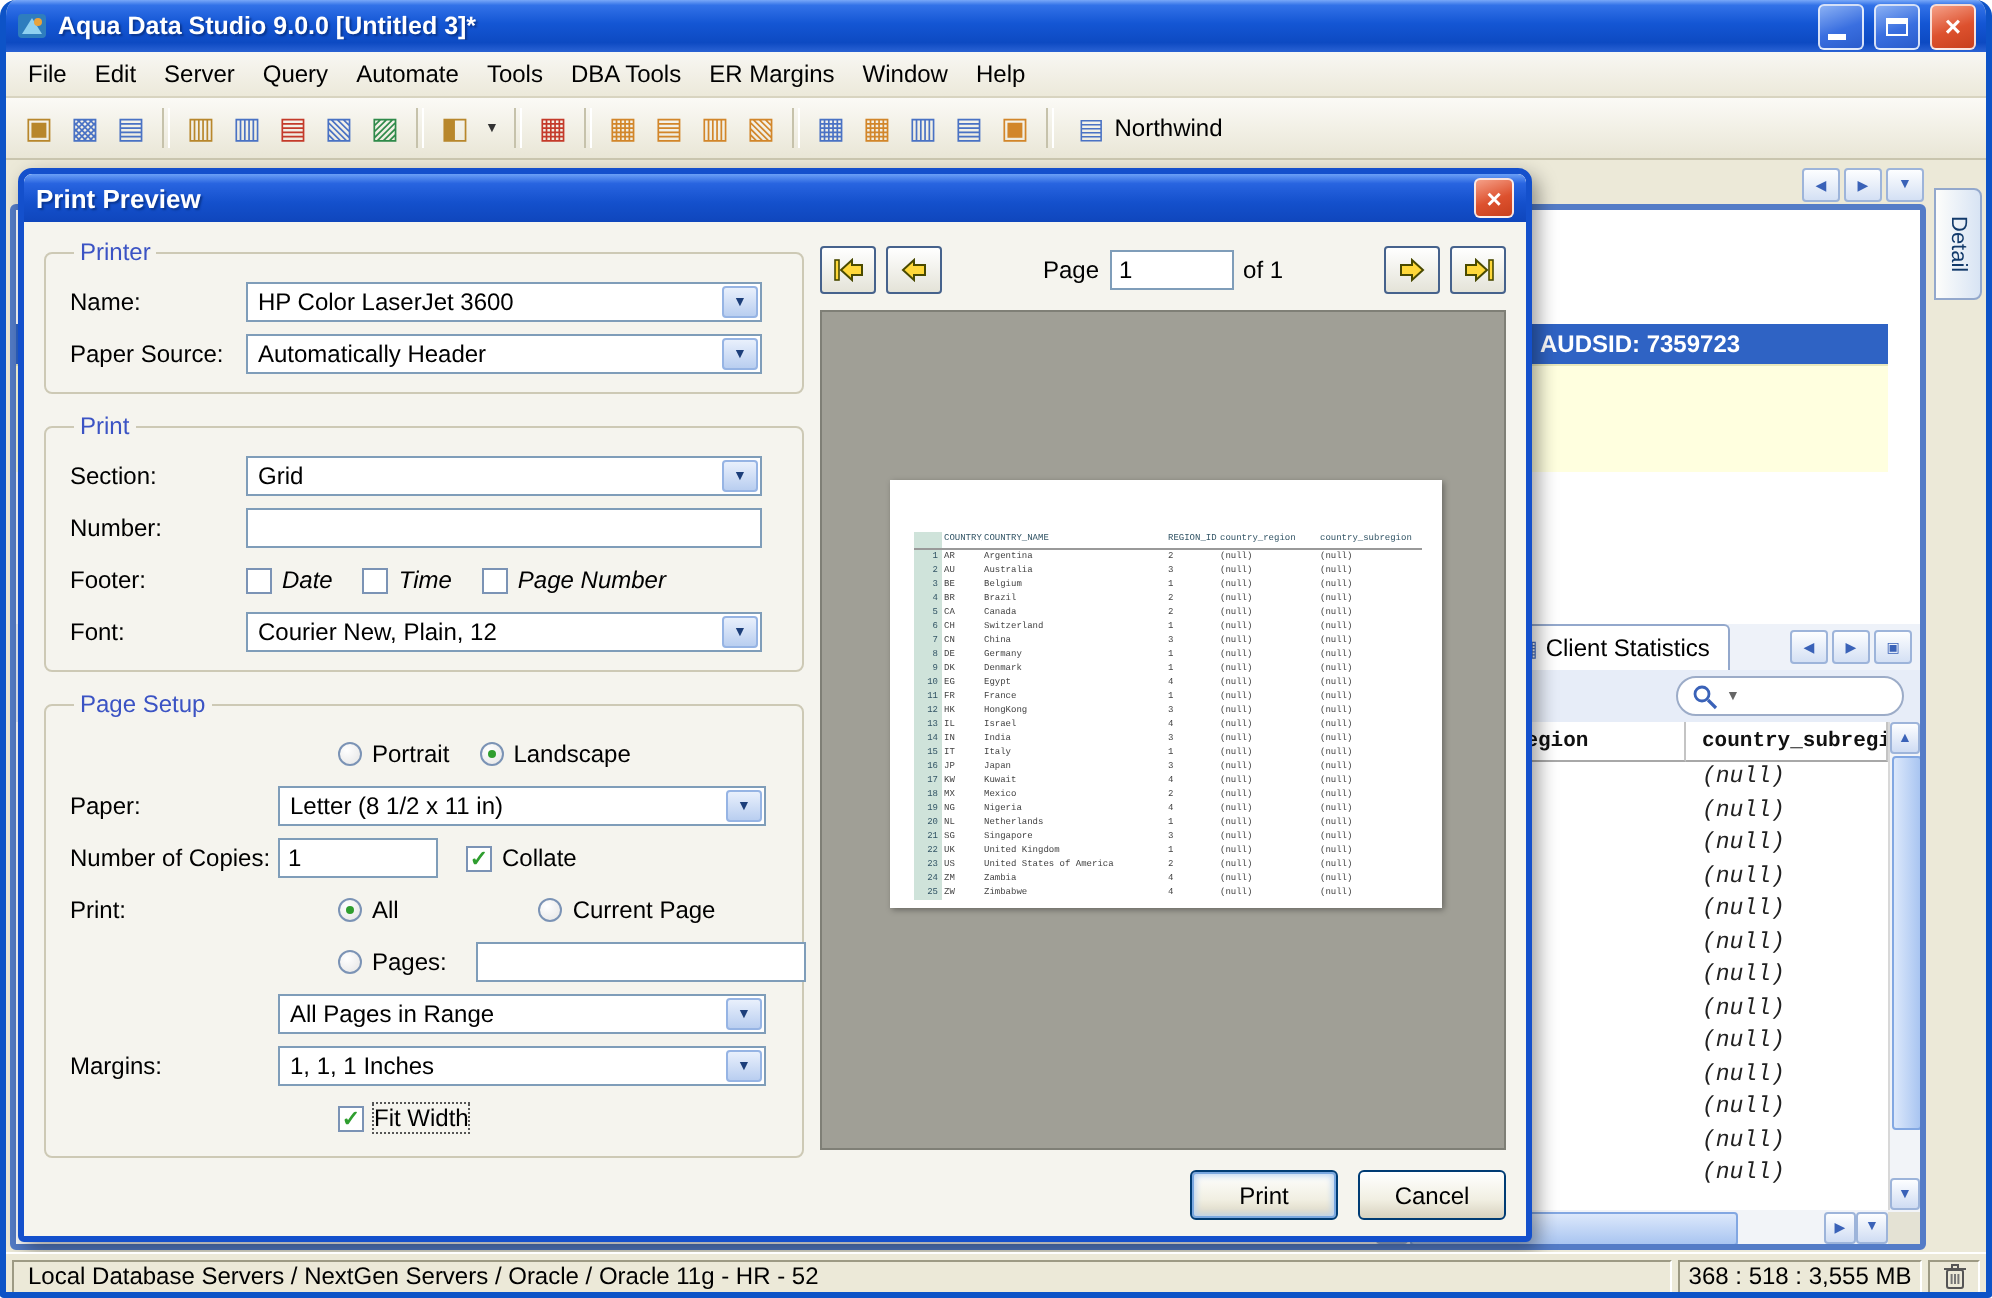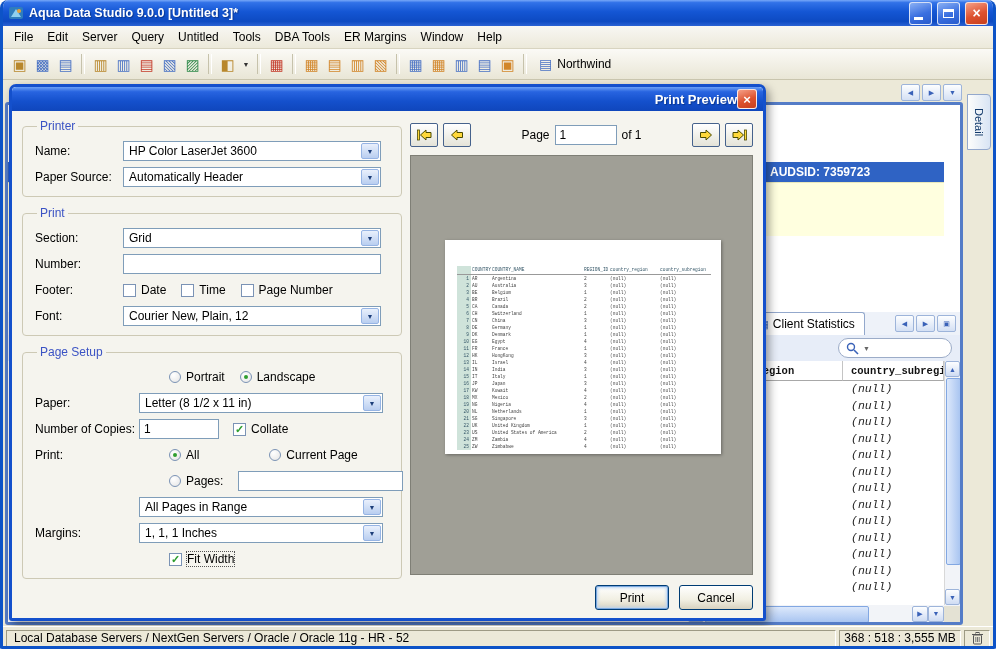--- a/index.html
+++ b/index.html
@@ -84,21 +84,21 @@
     background:linear-gradient(#fdfeff,#cfdcf3);color:#3a62b8;font-size:7px;display:flex;align-items:center;justify-content:center;box-sizing:border-box;}
   .hs-track{flex:1;height:16px;position:relative;}
   .hs-thumb{position:absolute;left:1px;top:0;height:15px;width:78%;border:1px solid #82a7e2;border-radius:2px;
     background:linear-gradient(#dce8fb,#a9c5f1);}
   .hs-corner{width:16px;height:16px;flex:none;background:#e4e2d4;}
   
   .dialog{position:absolute;left:6px;top:4px;width:757px;height:537px;z-index:5;box-sizing:border-box;
     border:3px solid #1450cc;border-radius:7px 7px 3px 3px;background:#f5f4ee;
     box-shadow:3px 4px 10px rgba(0,0,0,.4);overflow:hidden;}
   .dlg-titlebar{height:24px;display:flex;align-items:center;padding:0 6px;
-    background:linear-gradient(180deg,#6ba0f6 0%,#2864e0 20%,#1450cc 60%,#0f46bc 100%);border-radius:4px 4px 0 0;text-align:right;}
+    background:linear-gradient(180deg,#6ba0f6 0%,#2864e0 20%,#1450cc 60%,#0f46bc 100%);border-radius:4px 4px 0 0;}
   .dlg-title{flex:1;color:#fff;font-weight:bold;font-size:13px;text-shadow:1px 1px 1px #0a3690;}
   .dlg-close{width:18px;height:18px;border:1px solid rgba(255,255,255,.85);border-radius:3px;
     background:linear-gradient(160deg,#f5a088,#dd512e 55%,#c8401e);color:#fff;font-size:13px;font-weight:bold;
     display:flex;align-items:center;justify-content:center;}
   .dlg-body{display:flex;padding:8px 10px;gap:8px;height:507px;box-sizing:border-box;}
   .left-col{width:380px;flex:none;display:flex;flex-direction:column;gap:9px;}
   .grp{border:1px solid #cdc9b5;border-radius:4px;padding:2px 12px 9px;margin:0;min-width:0;}
   .grp legend{color:#3b53c4;font-size:12px;padding:0 3px;margin-left:2px;}
   .frow{display:flex;align-items:center;margin-top:6px;min-height:20px;}
   .flabel{width:88px;flex:none;}
@@ -172,21 +172,21 @@
         <span class="g-max"></span>
       </span>
     <span class="win-btn btn-close">×</span>
   </div>
 
   <div class="menubar">
       <span class="menu-item">File</span>
       <span class="menu-item">Edit</span>
       <span class="menu-item">Server</span>
       <span class="menu-item">Query</span>
-      <span class="menu-item">Untitled</span>
+      <span class="menu-item">Automate</span>
       <span class="menu-item">Tools</span>
       <span class="menu-item">DBA Tools</span>
       <span class="menu-item">ER Margins</span>
       <span class="menu-item">Window</span>
       <span class="menu-item">Help</span>
     </div>
 
   <div class="toolbar">
     <span id="tb-icons">
         <span class="tb-btn">
@@ -421,21 +421,21 @@
                 <span>Grid</span>
                 <span class="combo-arrow">▼</span>
               </span>
             </div>
             <div class="frow">
               <span class="flabel">Number:</span>
               <input class="tinput w-header" value="" style="">
             </div>
             <div class="frow">
               <span class="flabel">Footer:</span>
-              <span style="display:inline-flex;">
+              <span style="display:inline-flex;font-style:italic;">
                   <span class="opt">
                     <span class="checkbox"></span>
                     <span>Date</span>
                   </span>
                   <span class="opt">
                     <span class="checkbox"></span>
                     <span>Time</span>
                   </span>
                   <span class="opt">
                     <span class="checkbox"></span>

